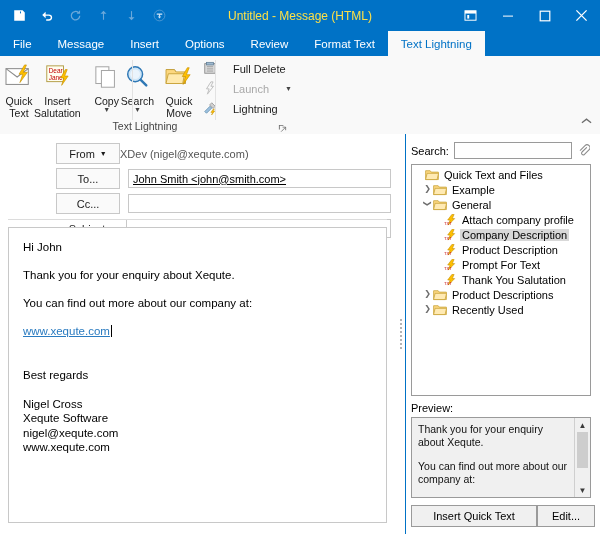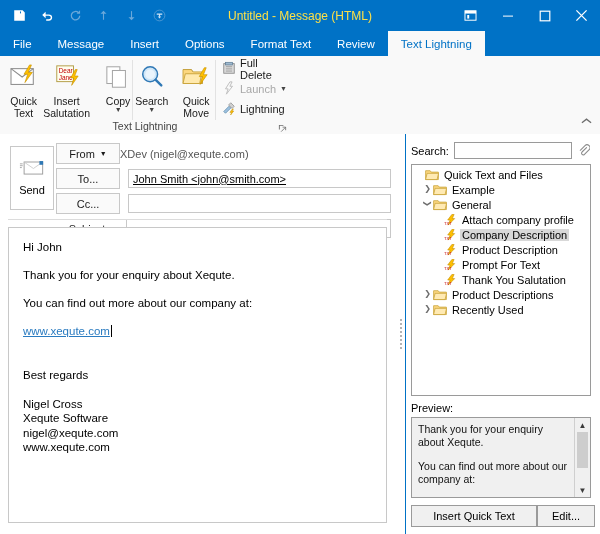--- a/index.html
+++ b/index.html
@@ -115,21 +115,21 @@
   }
   .bigbtn .lbl {
     font-size: 10.5px; line-height: 12px; text-align: center; color: #1a1a1a;
     margin-top: 2px;
   }
   .bigbtn .icn { height: 32px; display:flex; align-items:center; justify-content:center; }
   .drop-caret {
     font-size: 7px; line-height: 6px; color: #444; margin-top: 0px;
   }
   .smallbtn {
-    display: flex; align-items: center; gap: 4px;
+    display: flex; align-items: center; gap: 16px;
     height: 18px; padding: 0 3px;
     font-size: 11px; color: #1a1a1a;
   }
   .smallbtn.disabled { color: #a8a8a8; }
   .dlg-launcher {
     position: absolute; right: 3px; bottom: 1px;
     width: 11px; height: 11px;
     color: #6d6d6d; font-size: 9px;
     display: flex; align-items: flex-end; justify-content: flex-end;
   }
@@ -423,22 +423,22 @@
           </svg>
       </div>
     </div>
   </div>
 
   <div class="tabbar">
     <div class="tab">File</div>
     <div class="tab">Message</div>
     <div class="tab">Insert</div>
     <div class="tab">Options</div>
+    <div class="tab">Review</div>
     <div class="tab">Format Text</div>
-    <div class="tab">Review</div>
     <div class="tab active">Text Lightning</div>
   </div>
 
   <div class="ribbon">
     <div class="rgroup" style="left:0; width:290px;">
       <div class="rgroup-body">
 
         <div class="bigbtn" style="margin-left:4px;">
           <div class="icn">
             <svg width="30" height="26" viewBox="0 0 32 28">
@@ -549,31 +549,20 @@
       <svg width="11" height="8" viewBox="0 0 12 8">
           <path d="M1 6l5-4 5 4" fill="none" stroke="#6d6d6d" stroke-width="1.4"></path>
         </svg>
     </div>
   </div>
 
   <div class="mainarea">
 
     <div class="compose">
 
-      <div class="send-block">
-        <span>
-          <svg width="26" height="17" viewBox="0 0 28 18">
-            <path d="M1 4h3M1 6h3M1 8h2" stroke="#9a9a9a" stroke-width="0.9"></path>
-            <rect x="5.5" y="2" width="20" height="13" fill="#fff" stroke="#9a9a9a" stroke-width="1"></rect>
-            <path d="M5.5 2l10 7 10-7" fill="none" stroke="#c8c8c8" stroke-width="0.9"></path>
-            <rect x="22" y="1" width="4" height="4" fill="#2f78b5"></rect>
-          </svg>
-        </span>
-        <span class="lbl">Send</span>
-      </div>
 
       <div class="hdr-fields">
         <div class="hdr-row">
           <div class="hdr-btn">
             <span>From</span>
             <span class="caret">▼</span>
           </div>
           <div class="hdr-static">XDev (nigel@xequte.com)</div>
         </div>
         <div class="hdr-row">

